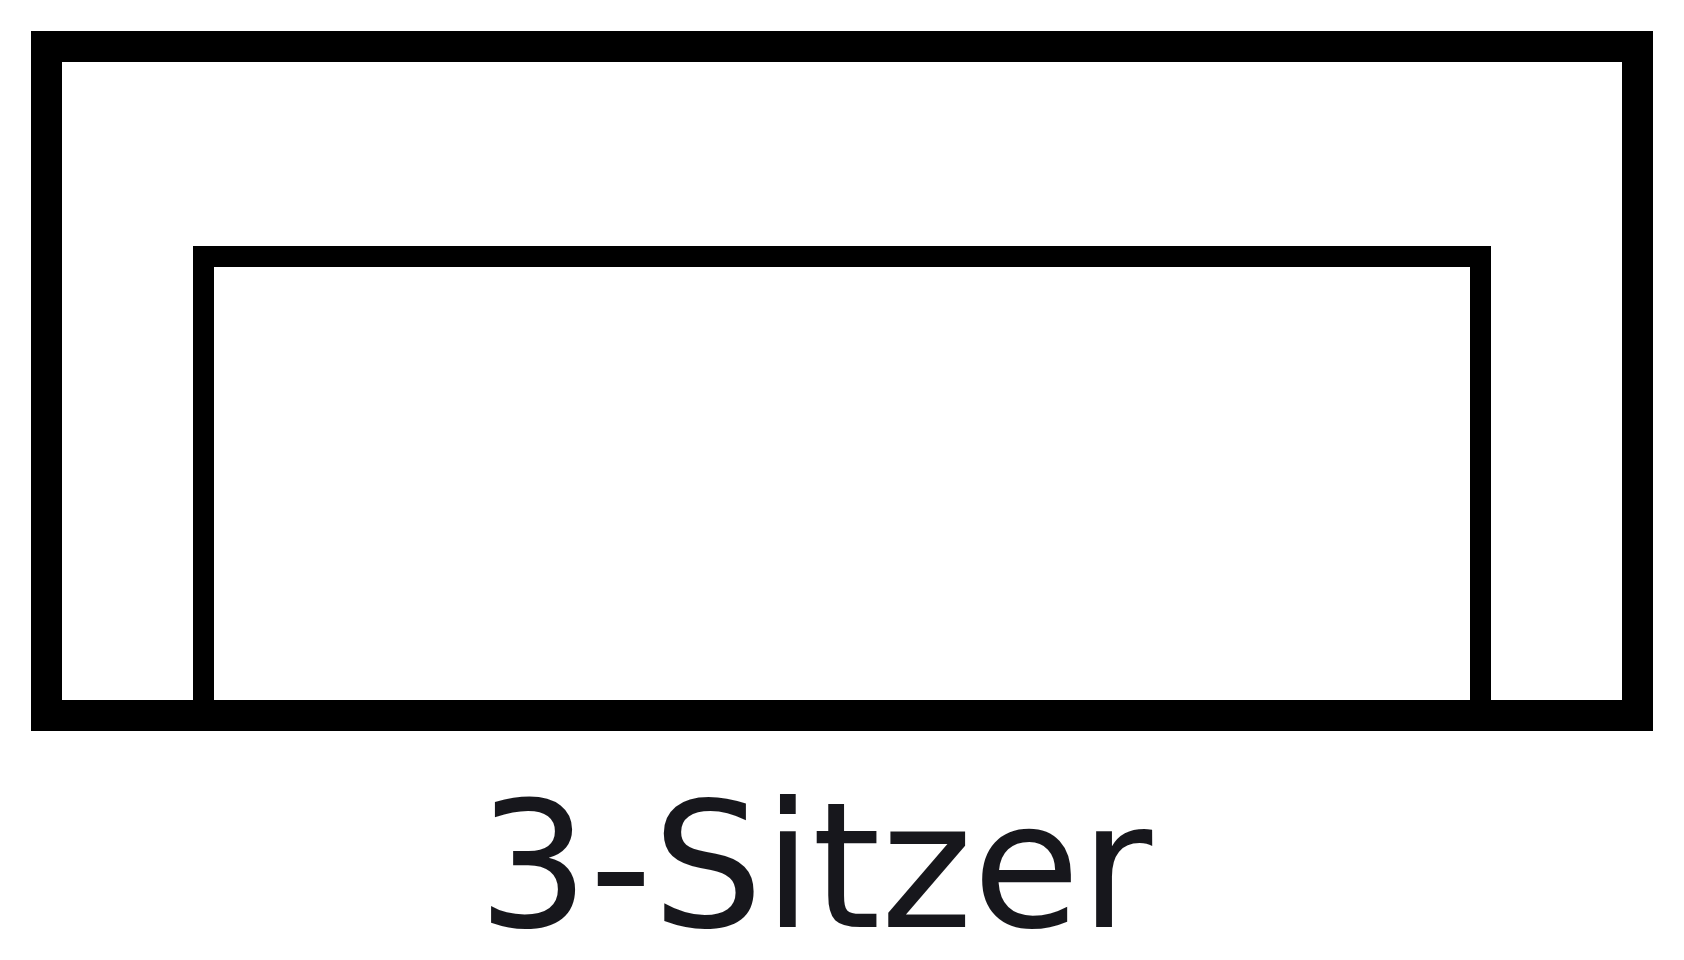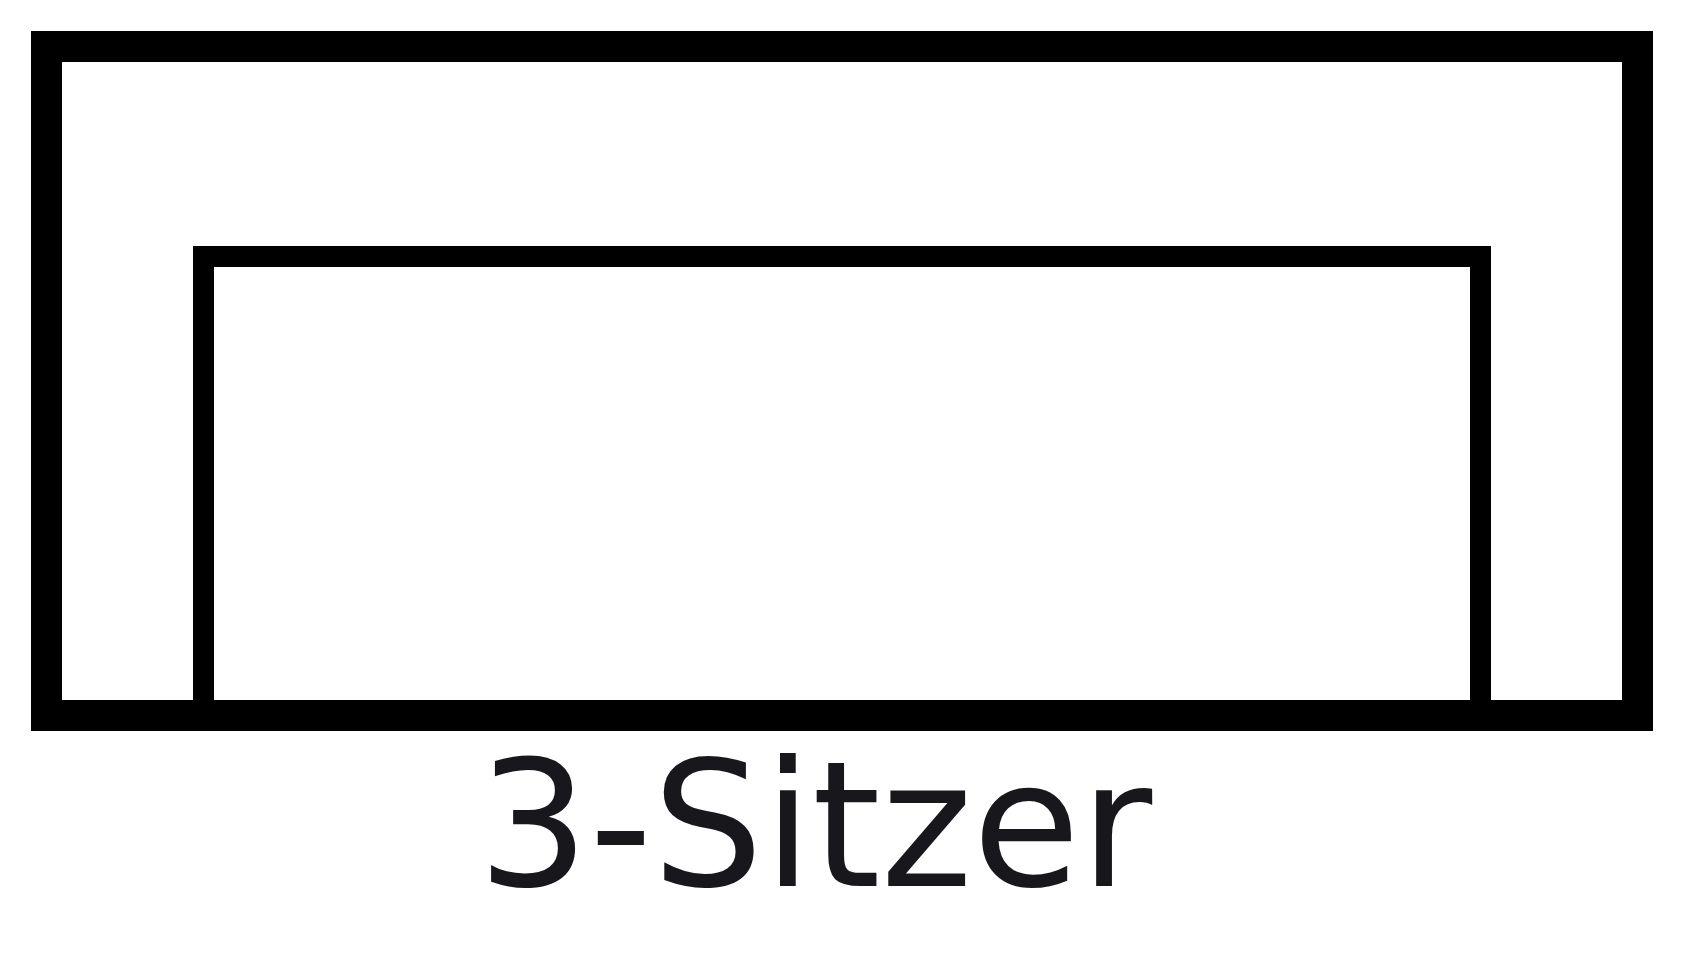--- a/index.html
+++ b/index.html
@@ -28,21 +28,21 @@
     stroke: #000000;
   }
   .sofa-svg .outer-frame {
     stroke-width: 31;
   }
   .sofa-svg .seat {
     stroke-width: 21;
   }
   .seater-label {
     position: absolute;
-    top: 738px;
+    top: 779px;
     left: 0;
     width: 1630px;
     text-align: center;
     font-size: 175px;
     line-height: 1;
     font-weight: 400;
     color: #17171c;
     letter-spacing: 0px;
     white-space: nowrap;
   }

